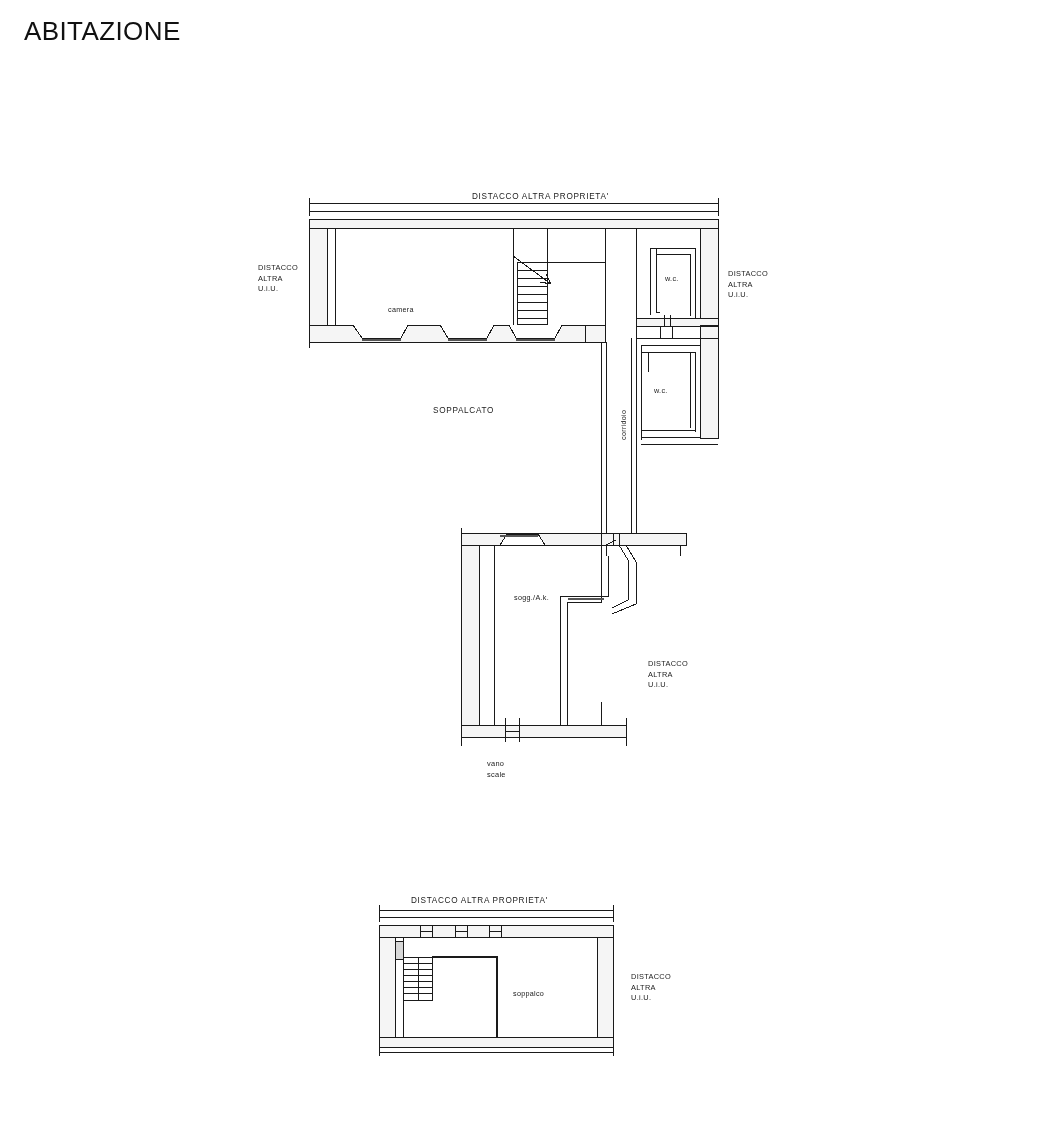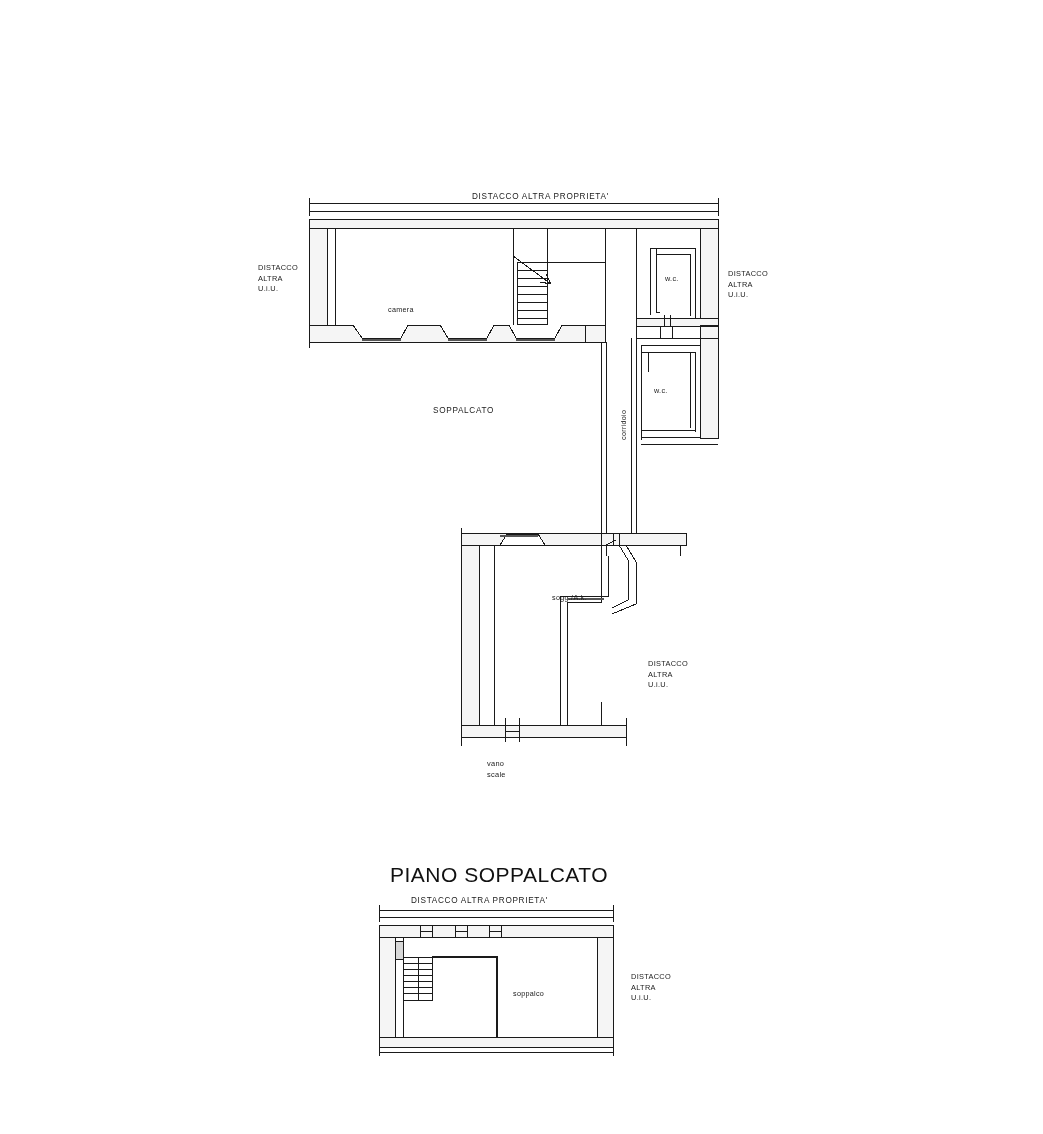--- a/index.html
+++ b/index.html
@@ -60,20 +60,21 @@
     letter-spacing: 0.5px;
     white-space: nowrap;
   }
 </style>
 </head>
 <body>
 
 <div id="page">
 
   <div class="title-block">
+    <div>ABITAZIONE</div>
   </div>
 
   <svg class="plan-svg" viewBox="0 0 1043 1134">
     <g fill="none" stroke="#1a1a1a" stroke-width="1" shape-rendering="crispEdges">
 
       <g>
         <line x1="309" y1="203" x2="718" y2="203"></line>
         <line x1="309" y1="211" x2="718" y2="211"></line>
         <line x1="309" y1="198" x2="309" y2="216"></line>
         <line x1="718" y1="198" x2="718" y2="216"></line>
@@ -279,30 +280,29 @@
   <div class="lbl room" style="left:388px; top:269px;margin-top:36px;">camera</div>
 
   <div class="lbl room" style="left:665px; top:274px;">w.c.</div>
 
   <div class="lbl room" style="left:654px; top:386px;">w.c.</div>
 
   <div class="lbl big" style="left:433px; top:405px;">SOPPALCATO</div>
 
   <div class="lbl vert" style="left:619px; top:440px;">corridoio</div>
 
-  <div class="lbl room" style="left:552px; top:593px;">sogg./A.k.</div>
+  <div class="lbl room" style="left:514px; top:593px;">sogg./A.k.</div>
 
   <div class="lbl multi" style="left:648px; top:659px;">DISTACCO
 ALTRA
 U.i.U.</div>
 
   <div class="lbl multi" style="left:487px; top:759px;">vano
 scale</div>
 
-  <div class="section-title" style="left:390px; top:863px;">PIANO SOPPALCATO</div>
 
   <div class="lbl big" style="left:411px; top:895px;">DISTACCO ALTRA PROPRIETA'</div>
 
   <div class="lbl room" style="left:513px; top:989px;">soppalco</div>
 
   <div class="lbl multi" style="left:631px; top:972px;">DISTACCO
 ALTRA
 U.i.U.</div>
 
 </div>

